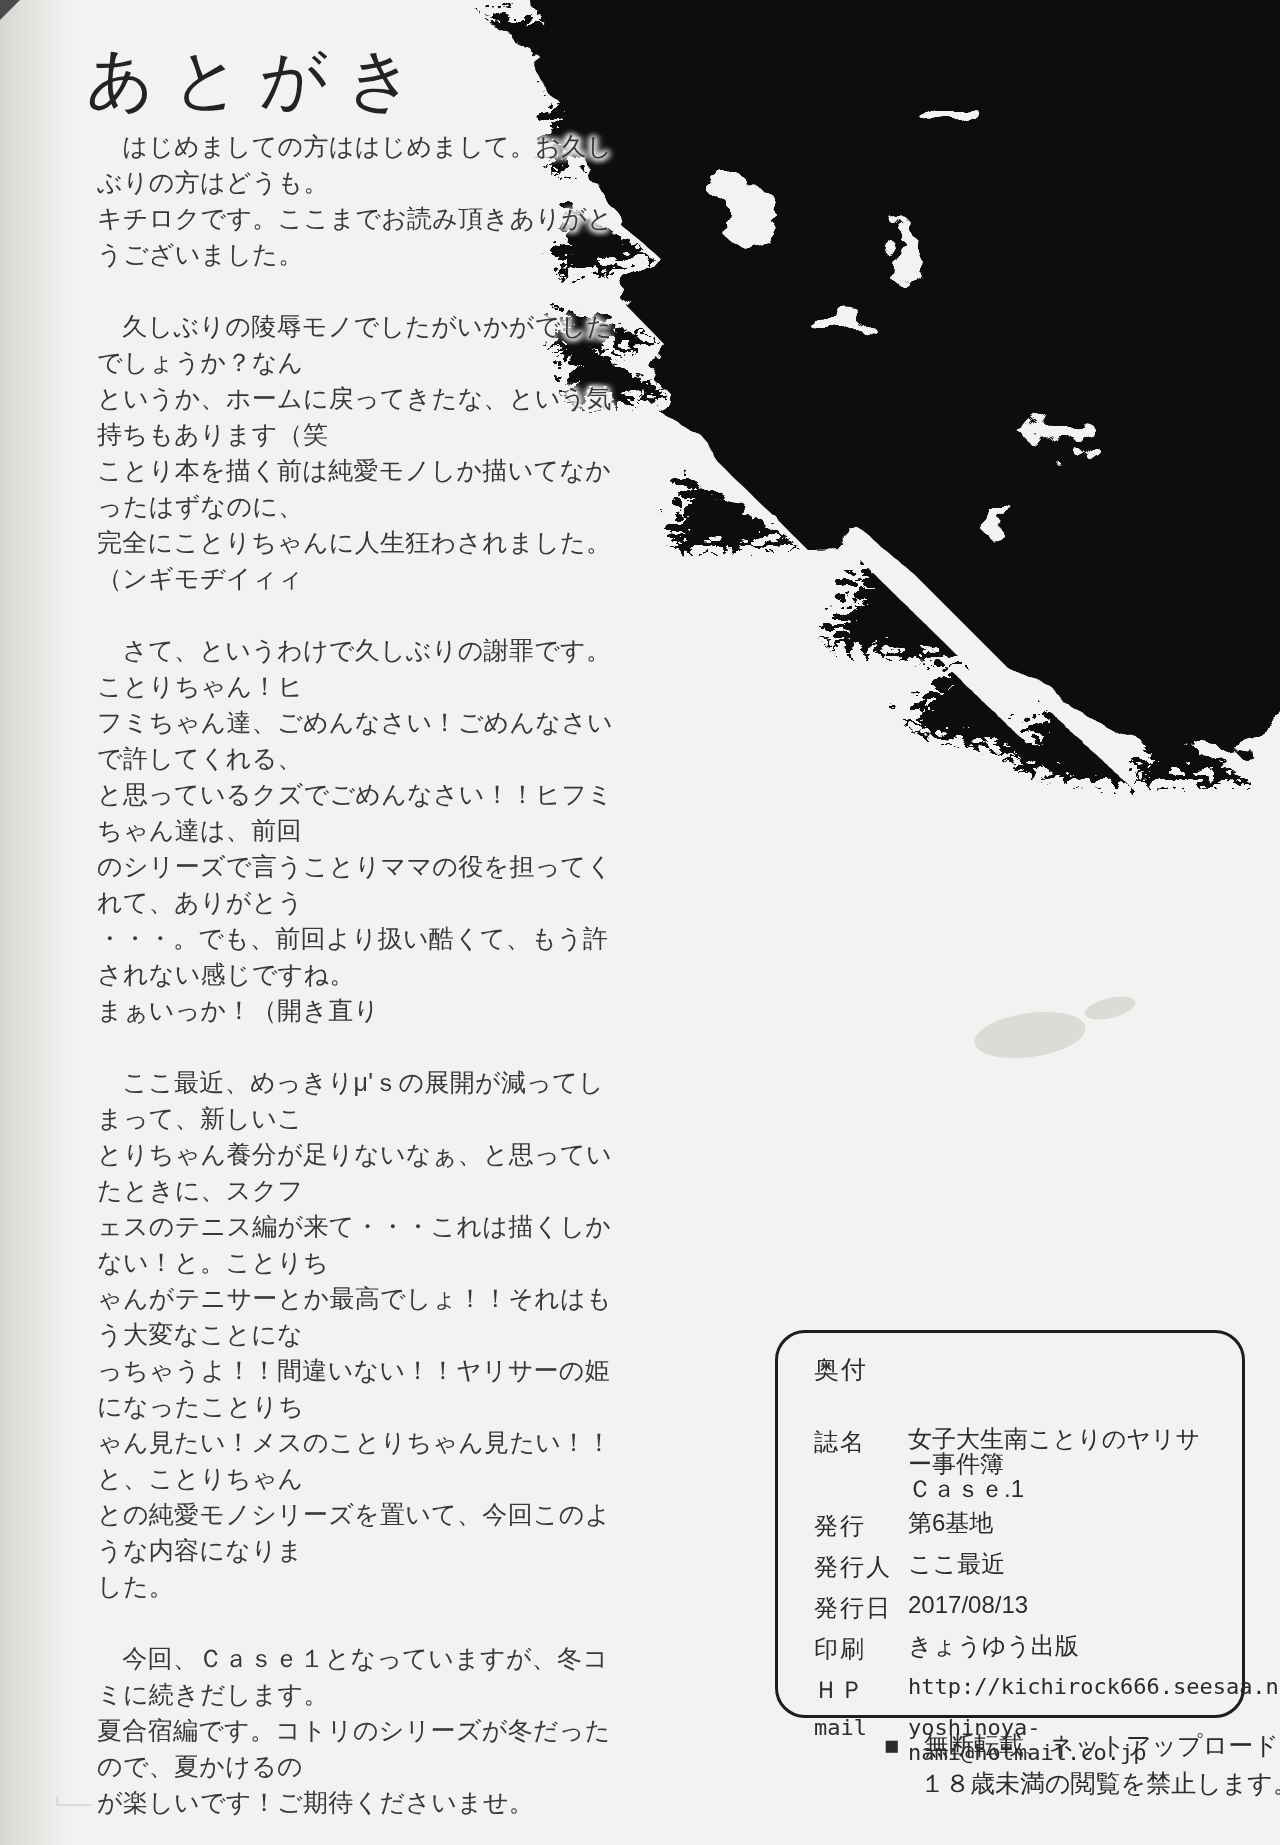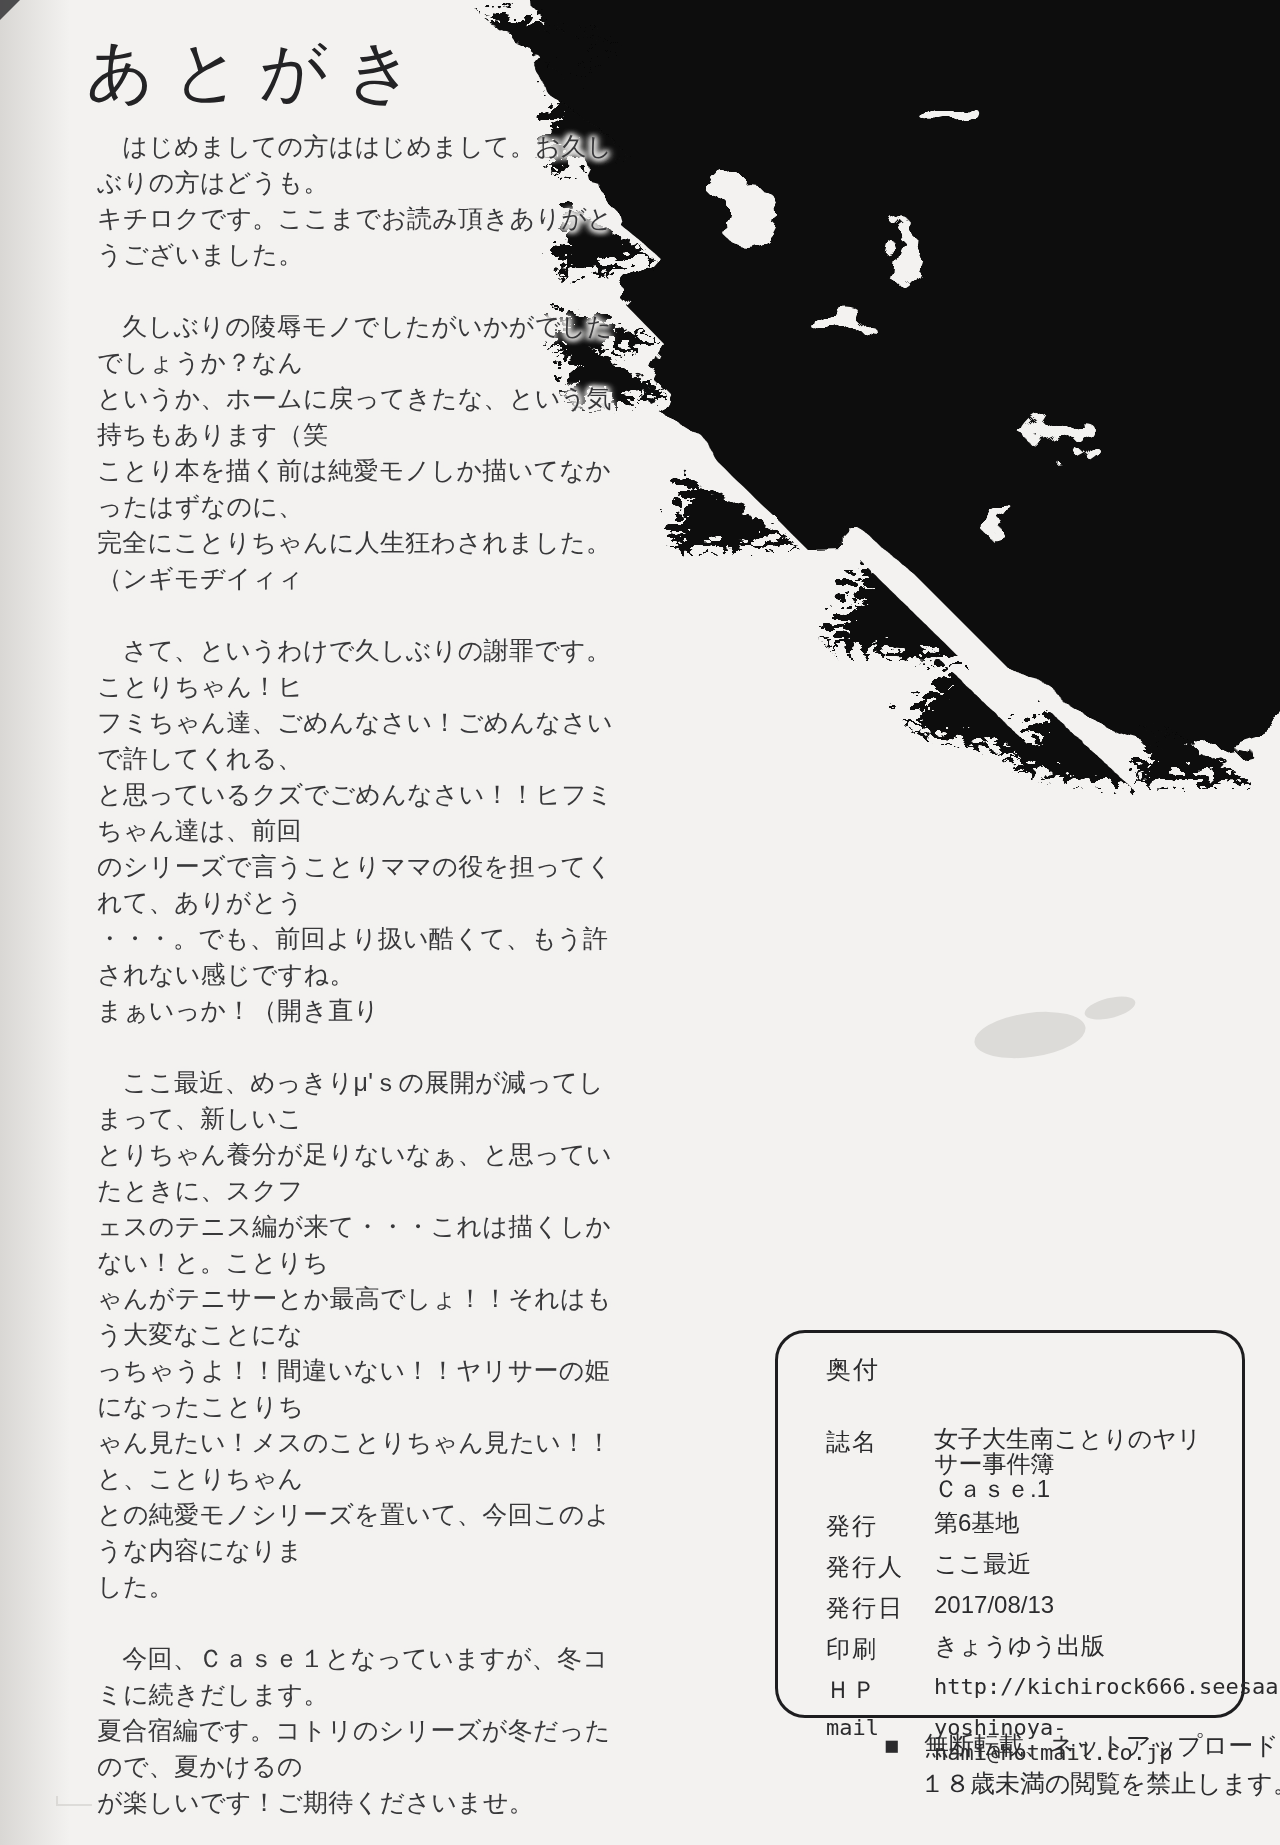--- a/index.html
+++ b/index.html
@@ -24,21 +24,21 @@
     opacity:.85;z-index:1;
   }
   #corner-mark-bl{
     position:absolute;left:56px;top:1796px;width:34px;height:8px;
     border-left:2px solid #c9c7c3;border-bottom:2px solid #c9c7c3;
     opacity:.5;z-index:1;
   }
   #splatter{position:absolute;left:0;top:0;z-index:1;pointer-events:none;}
 
   #title{
-    position:absolute;left:86px;top:26px;z-index:3;
+    position:absolute;left:86px;top:34px;z-index:3;
     font-family:"Liberation Serif","DejaVu Serif",serif;
     font-size:67px;letter-spacing:18px;color:#232325;
     white-space:nowrap;
   }
   #body-col{
     position:absolute;left:82px;top:128px;width:545px;z-index:3;
     font-size:25px;line-height:36px;letter-spacing:.3px;
   }
   .para{
     white-space:pre-line;
@@ -47,24 +47,24 @@
       0 0 4px #f3f2f0, 0 0 8px #f3f2f0,
       2px 2px 5px #f3f2f0, -2px -2px 5px #f3f2f0,
       2px -2px 5px #f3f2f0, -2px 2px 5px #f3f2f0,
       4px 0 7px #f3f2f0, -4px 0 7px #f3f2f0;
   }
   #colophon{
     position:absolute;left:775px;top:1330px;width:470px;height:388px;
     box-sizing:border-box;
     border:3px solid #1d1d1f;border-radius:30px;
     z-index:3;background:rgba(243,242,240,0.0);
-    padding:20px 26px 0 48px;
+    padding:20px 26px 0 36px;
   }
   #colophon-heading{font-size:25px;letter-spacing:2px;margin-bottom:40px;color:#2b2b2d;}
-  .crow{display:grid;grid-template-columns:94px 1fr;column-gap:14px;margin-bottom:9px;}
+  .crow{display:grid;grid-template-columns:94px 1fr;margin-bottom:9px;}
   .crow .lbl{font-size:24px;letter-spacing:2px;color:#2b2b2d;}
   .crow .val{font-size:24px;white-space:pre-line;color:#2b2b2d;line-height:25px;}
   .crow .val.mono,.crow .lbl.mono{font-family:"DejaVu Sans Mono","Liberation Mono",monospace;font-size:22px;letter-spacing:0;}
   #notice{
     position:absolute;left:884px;top:1726px;z-index:3;
     font-size:25px;line-height:38px;color:#2b2b2d;white-space:nowrap;
   }
   #notice .l2{padding-left:36px;}
 </style>
 </head>

